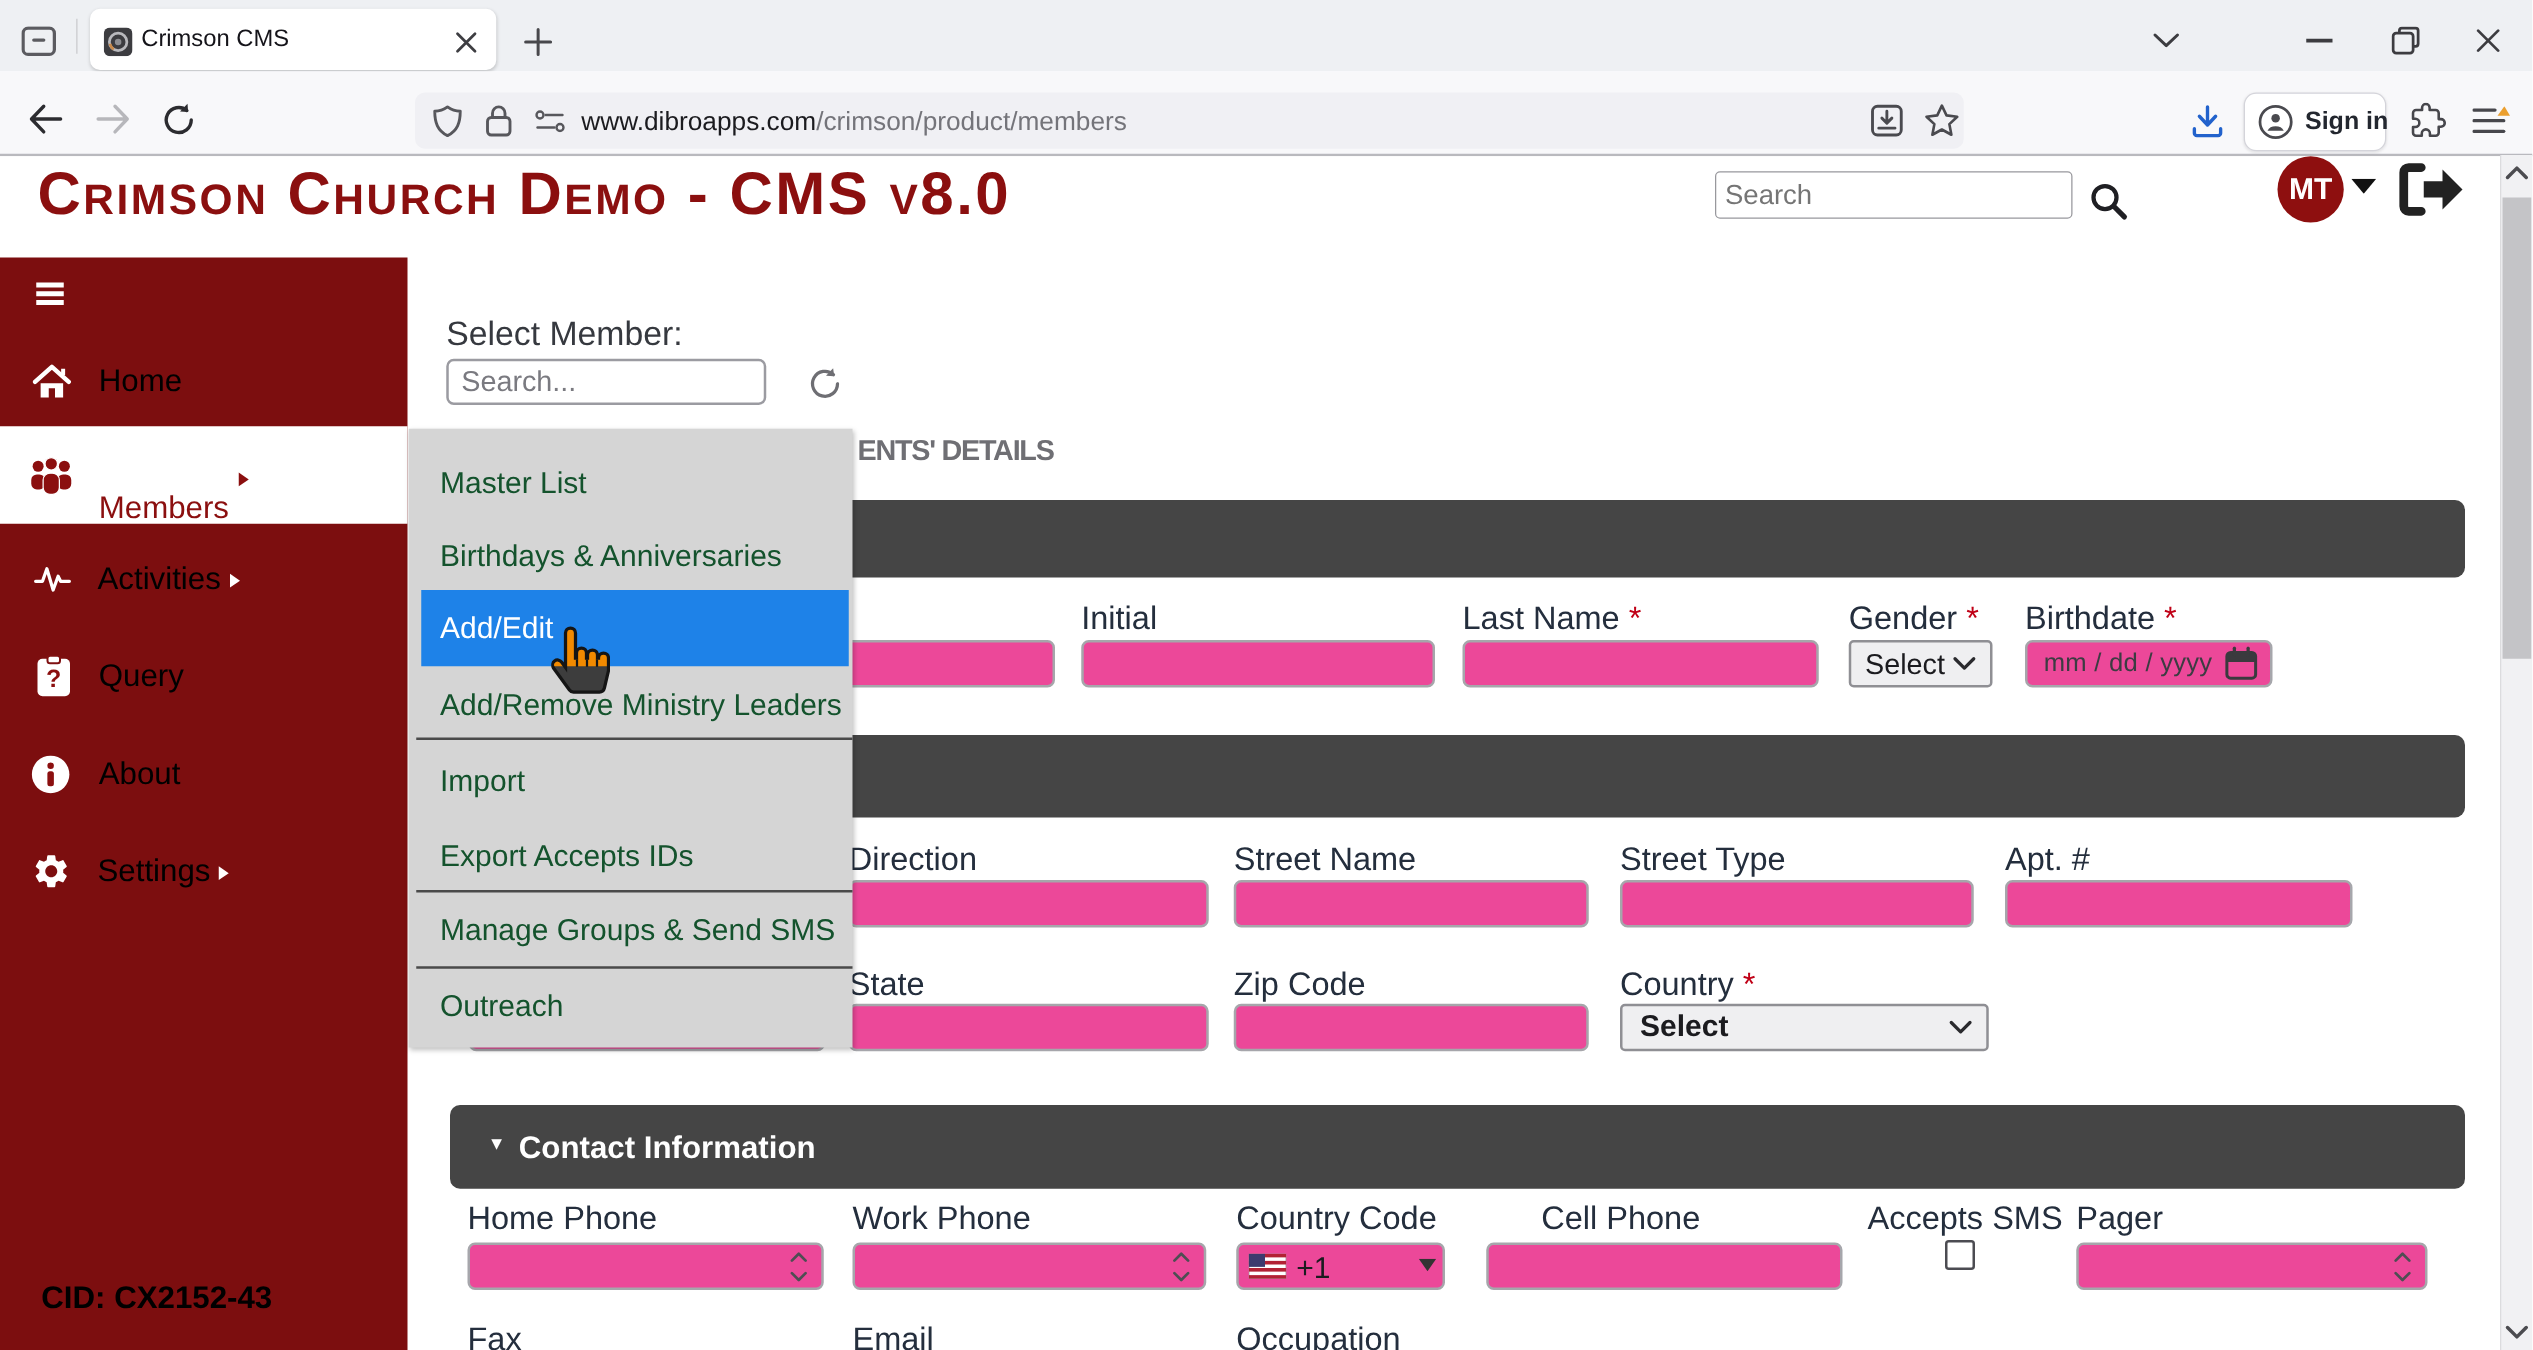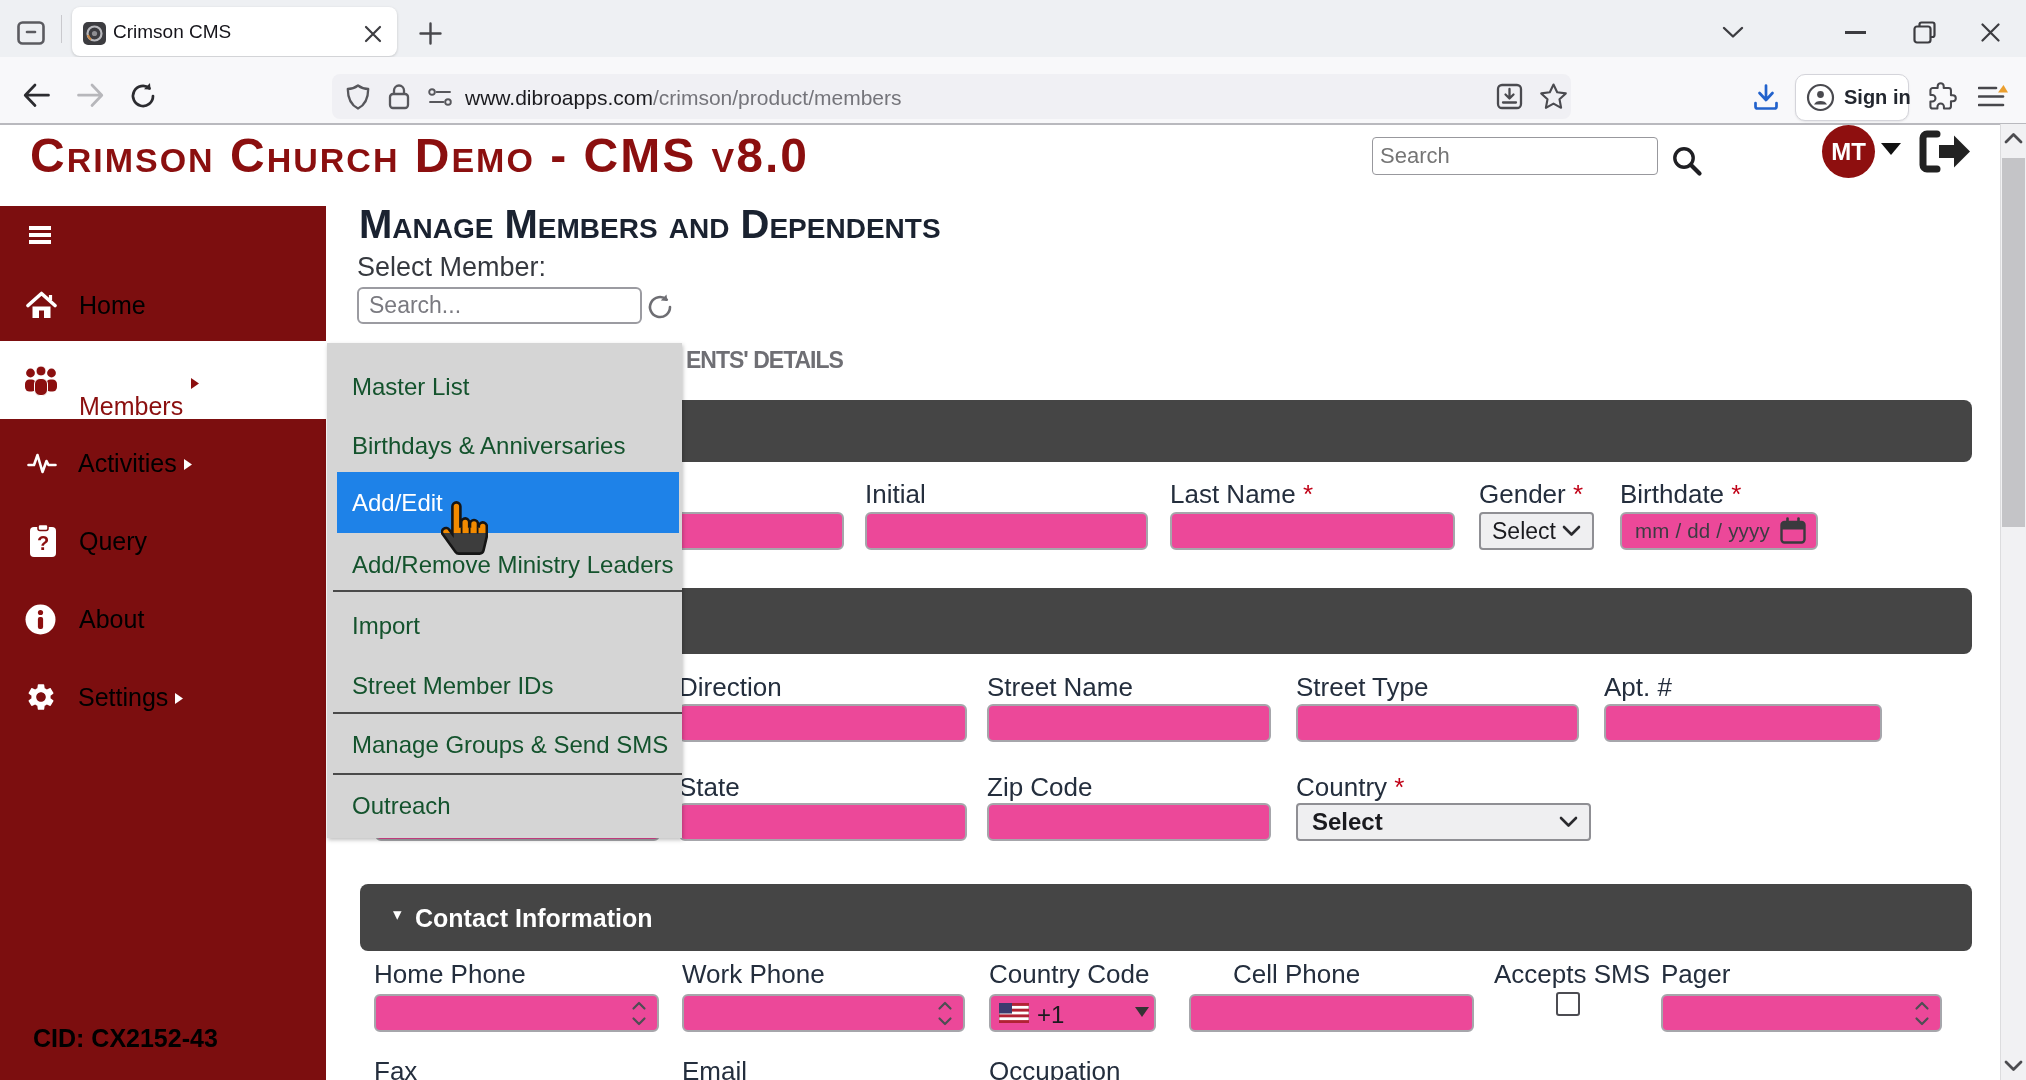--- a/index.html
+++ b/index.html
@@ -151,23 +151,22 @@
   <div class="abs" style="left:1822px; top:125px; width:53px; height:53px; border-radius:50%; background:#8e0f0f;"></div>
   <div class="abs" style="left:1822px; top:138px; width:53px; text-align:center; font-size:24px; font-weight:bold; color:#fff;">MT</div>
   <svg class="abs" style="left:1881px; top:143px;" width="20" height="12" viewBox="0 0 20 12">
     <path d="M0 0 H20 L10 12 Z" fill="#111"></path>
   </svg>
   <svg class="abs" style="left:1917px; top:126px;" width="55" height="51" viewBox="0 0 55 51">
     <path d="M20 8 H10 a4 4 0 0 0 -4 4 V39 a4 4 0 0 0 4 4 H20" fill="none" stroke="#222" stroke-width="7" stroke-linecap="round"></path>
     <path d="M22 19 H37 V9.5 L53 25.5 L37 41.5 V32 H22 Z" fill="#222"></path>
   </svg>
 
-  <div id="h2" class="abs scaps">Manage Members and Dependents</div>
   <div class="abs" style="left:357px; top:252px; font-size:27px; color:#36393f;">Select Member:</div>
-  <div class="abs" style="left:357px; top:287px; width:285px; height:37px; border:2px solid #9b9ba1; border-radius:6px; background:#fff; font-size:23px; color:#7a7a80; line-height:33px; padding-left:10px;">Search...</div>
+  <div class="abs" style="left:357px; top:287px; width:256px; height:37px; border:2px solid #9b9ba1; border-radius:6px; background:#fff; font-size:23px; color:#7a7a80; line-height:33px; padding-left:10px;">Search...</div>
   <svg class="abs" style="left:646px; top:293px;" width="28" height="28" viewBox="0 0 28 28">
     <path d="M24 14 a10 10 0 1 1 -3.2 -7.3" fill="none" stroke="#6e6e73" stroke-width="2.6" stroke-linecap="round"></path>
     <path d="M20.5 1.5 L21.3 8 L14.8 7.6 Z" fill="#6e6e73"></path>
   </svg>
   <div class="abs" id="detailshead" style="left:686px; top:347px; font-size:23px; letter-spacing:-1px; font-weight:bold; color:#6f6f74;">ENTS' DETAILS</div>
 
   <div class="bar" style="top:400px; height:62px;"></div>
   <div class="bar" style="top:588px; height:66px;"></div>
   <div class="bar" style="top:884px; height:67px; color:#fff;">
     <span style="position:absolute; left:33px; top:20px; font-size:17px;">▾</span>
@@ -308,21 +307,21 @@
   <div class="sitem" style="left:33px; top:1024px; font-weight:bold; font-size:25px;">CID: CX2152-43</div>
 
   <div id="menu" class="abs">
     <div class="mi" style="top:30px;">Master List</div>
     <div class="mi" style="top:89px;">Birthdays &amp; Anniversaries</div>
     <div class="abs" style="left:10px; top:129px; width:342px; height:61px; background:#1e82e8;"></div>
     <div class="mi" style="top:146px; color:#fff;">Add/Edit</div>
     <div class="mi" style="top:208px;">Add/Remove Ministry Leaders</div>
     <div class="msep" style="top:247px;"></div>
     <div class="mi" style="top:269px;">Import</div>
-    <div class="mi" style="top:329px;">Street Member IDs</div>
+    <div class="mi" style="top:329px;">Export Accepts IDs</div>
     <div class="msep" style="top:369px;"></div>
     <div class="mi" style="top:388px;">Manage Groups &amp; Send SMS</div>
     <div class="msep" style="top:430px;"></div>
     <div class="mi" style="top:449px;">Outreach</div>
   </div>
 
   <svg class="abs" style="left:441px; top:500px;" width="47" height="58" viewBox="0 0 470 560">
     <defs>
         <clipPath id="palmclip">
           <rect x="-20" y="305" width="510" height="280"></rect>

